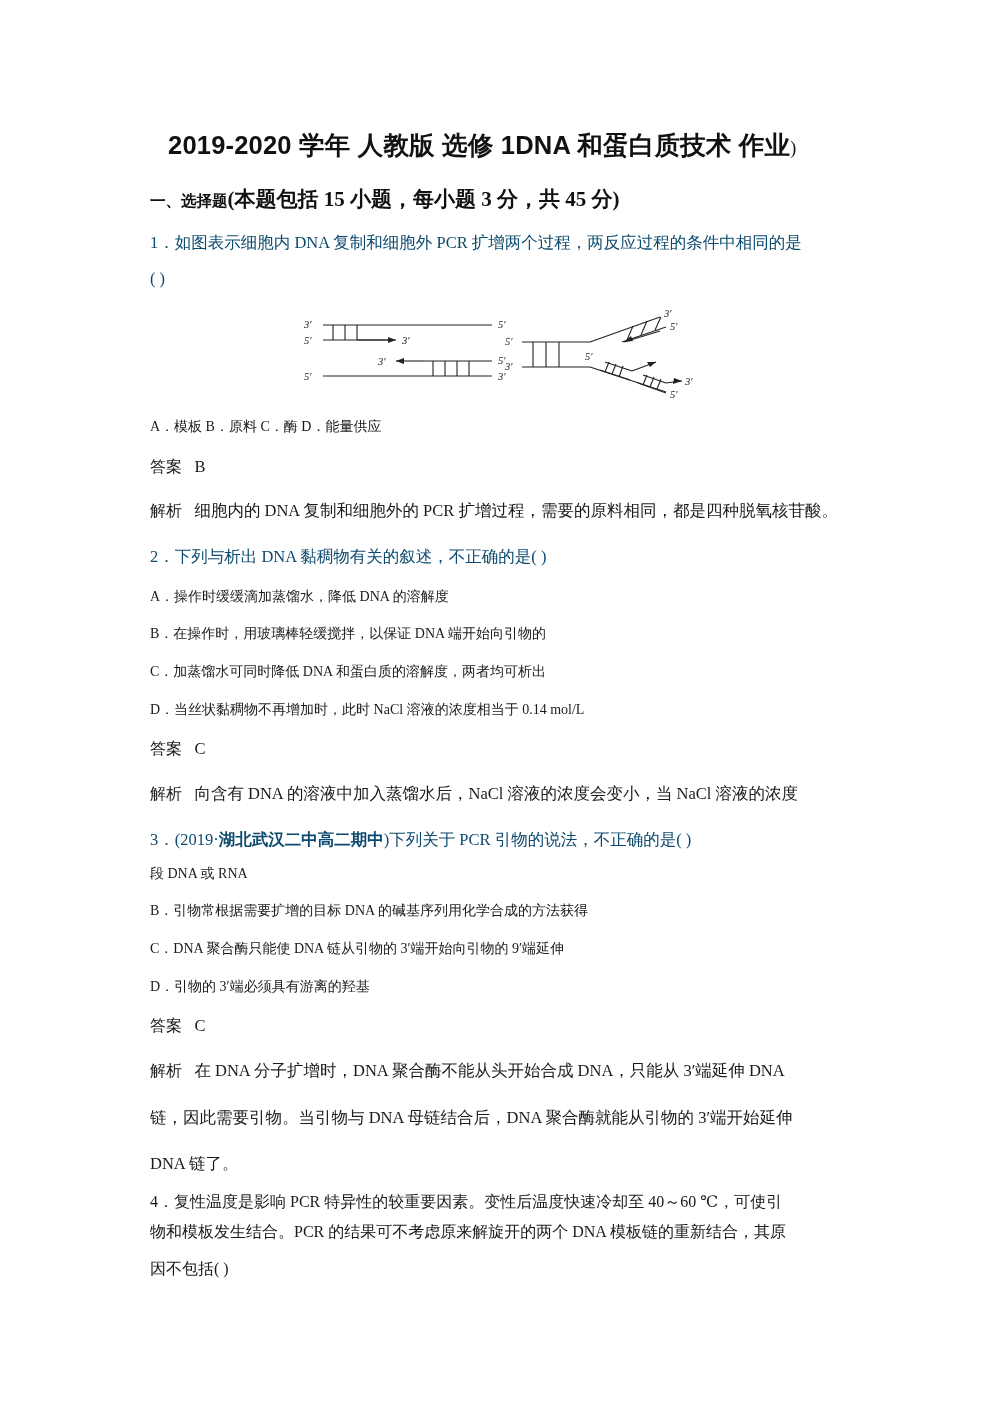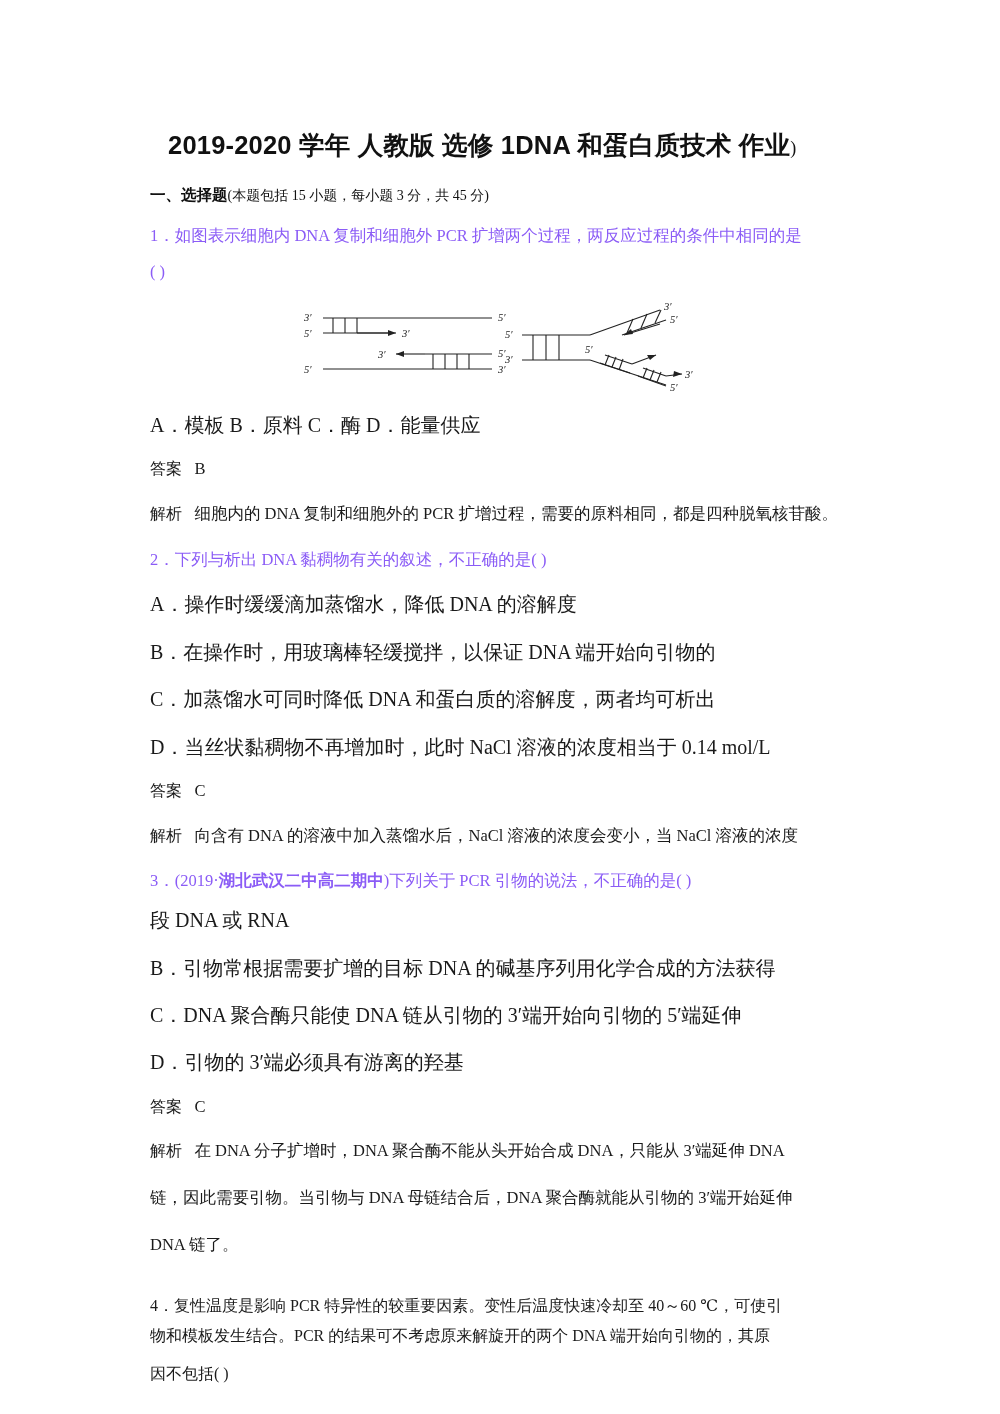--- a/index.html
+++ b/index.html
@@ -44,33 +44,33 @@
     font-size: 18px;
   }
   .section-head {
     font-family: "Liberation Sans", "DejaVu Sans", sans-serif;
     font-size: 15.5px;
     font-weight: bold;
     margin-top: 23px;
     color: #111;
   }
   .section-head .normal {
-    font-weight: normal;
+    font-weight: bold;
     font-family: "Liberation Serif", serif;
-    font-size: 14px;
+    font-size: 21px;
   }
   .q-line {
     font-size: 16.5px;
     line-height: 1.62;
     margin-top: 17px;
     text-align: justify;
-    color: #8b5cf6;
+    color: #0c4a6e;
   }
   .opt-line {
-    font-size: 20px;
+    font-size: 14px;
     line-height: 1.62;
     margin-top: 15px;
     color: #1a1a1a;
   }
   .tight {
     margin-top: 9px;
   }
   .ans-line {
     font-size: 16.5px;
     line-height: 1.62;
@@ -97,21 +97,21 @@
     position: relative;
   }
   .figure-wrap svg {
     position: absolute;
     left: 150px;
     top: 0;
   }
   .q4 {
     font-size: 16px;
     line-height: 1.72;
-    margin-top: 32px;
+    margin-top: 8px;
     text-align: justify;
   }
 </style>
 </head>
 <body>
 
 <div class="page">
   <div class="content">
 
     <h1 class="doc-title"><span>2019-2020 学年  人教版  选修 1DNA 和蛋白质技术  作业</span><span class="tail">)</span></h1>
@@ -211,25 +211,25 @@
     <div class="opt-line">A．操作时缓缓滴加蒸馏水，降低 DNA 的溶解度</div>
     <div class="opt-line">B．在操作时，用玻璃棒轻缓搅拌，以保证 DNA 端开始向引物的</div>
     <div class="opt-line">C．加蒸馏水可同时降低 DNA 和蛋白质的溶解度，两者均可析出</div>
     <div class="opt-line">D．当丝状黏稠物不再增加时，此时 NaCl 溶液的浓度相当于 0.14 mol/L</div>
     <div class="ans-line"><span class="ans-label">答案</span>&nbsp;&nbsp;&nbsp;<span>C</span></div>
     <div class="exp-line"><span class="exp-label">解析</span>&nbsp;&nbsp;&nbsp;<span>向含有 DNA 的溶液中加入蒸馏水后，NaCl 溶液的浓度会变小，当 NaCl 溶液的浓度</span></div>
 
     <div class="q-line" style="margin-top:16px"><span>3．(2019·</span><span class="hl">湖北武汉二中高二期中</span><span>)下列关于 PCR 引物的说法，不正确的是(      )</span></div>
     <div class="opt-line tight">段 DNA 或 RNA</div>
     <div class="opt-line">B．引物常根据需要扩增的目标 DNA 的碱基序列用化学合成的方法获得</div>
-    <div class="opt-line">C．DNA 聚合酶只能使 DNA 链从引物的 3′端开始向引物的 5′端延伸</div>
+    <div class="opt-line">C．DNA 聚合酶只能使 DNA 链从引物的 3′端开始向引物的 9′端延伸</div>
     <div class="opt-line">D．引物的 3′端必须具有游离的羟基</div>
     <div class="ans-line"><span class="ans-label">答案</span>&nbsp;&nbsp;&nbsp;<span>C</span></div>
     <div class="exp-line"><span class="exp-label">解析</span>&nbsp;&nbsp;&nbsp;<span>在 DNA 分子扩增时，DNA 聚合酶不能从头开始合成 DNA，只能从 3′端延伸 DNA</span></div>
     <div class="exp-line">链，因此需要引物。当引物与 DNA 母链结合后，DNA 聚合酶就能从引物的 3′端开始延伸</div>
     <div class="exp-line">DNA 链了。</div>
 
     <div class="q4">4．复性温度是影响 PCR 特异性的较重要因素。变性后温度快速冷却至 40～60 ℃，可使引</div>
-    <div class="q4" style="margin-top:2px">物和模板发生结合。PCR 的结果可不考虑原来解旋开的两个 DNA 端开始向引物的，其原</div>
+    <div class="q4" style="margin-top:2px">物和模板发生结合。PCR 的结果可不考虑原来解旋开的两个 DNA 模板链的重新结合，其原</div>
     <div class="q4" style="margin-top:10px">因不包括(      )</div>
 
   </div>
 </div>
 
 </body></html>

